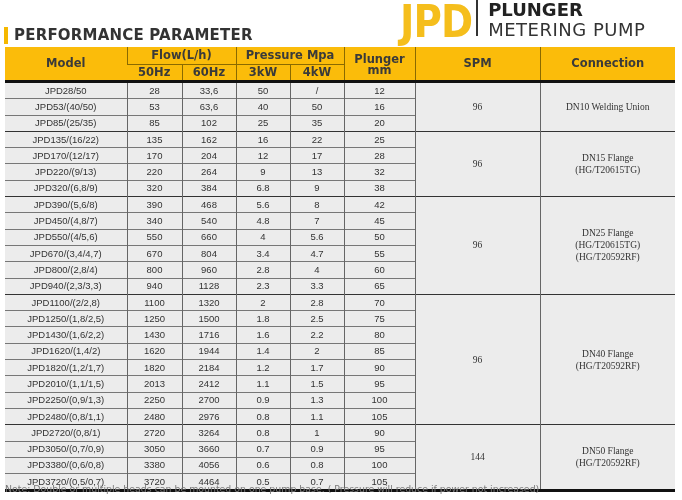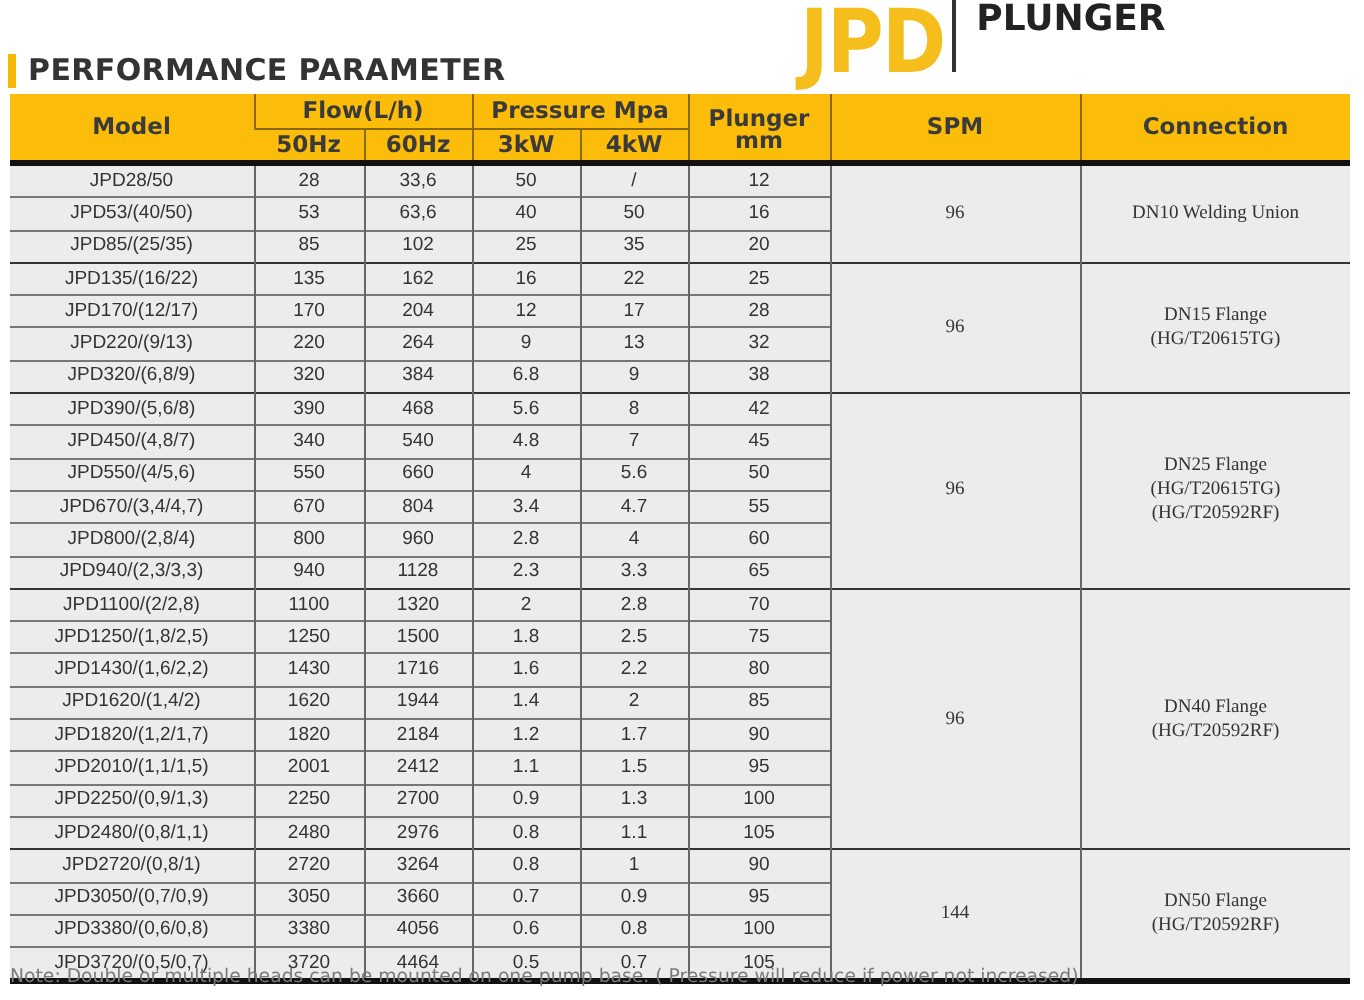--- a/index.html
+++ b/index.html
@@ -33,20 +33,21 @@
 <div class="section-title">
   <span class="bar"></span>
   <span class="txt">PERFORMANCE PARAMETER</span>
 </div>
 
 <div class="brand">
   <span class="jpd">JPD</span>
   <span class="sep"></span>
   <span class="words">
     <span class="w1">PLUNGER</span>
+    <span class="w2">METERING PUMP</span>
   </span>
 </div>
 
 <table class="spec">
   <colgroup>
     <col style="width:122px">
       <col style="width:55px">
       <col style="width:54px">
       <col style="width:54px">
       <col style="width:54px">
@@ -233,21 +234,21 @@
       <tr>
         <td>JPD1820/(1,2/1,7)</td>
         <td>1820</td>
         <td>2184</td>
         <td>1.2</td>
         <td>1.7</td>
         <td>90</td>
       </tr>
       <tr>
         <td>JPD2010/(1,1/1,5)</td>
-        <td>2001</td>
+        <td>2013</td>
         <td>2412</td>
         <td>1.1</td>
         <td>1.5</td>
         <td>95</td>
       </tr>
       <tr>
         <td>JPD2250/(0,9/1,3)</td>
         <td>2250</td>
         <td>2700</td>
         <td>0.9</td>

